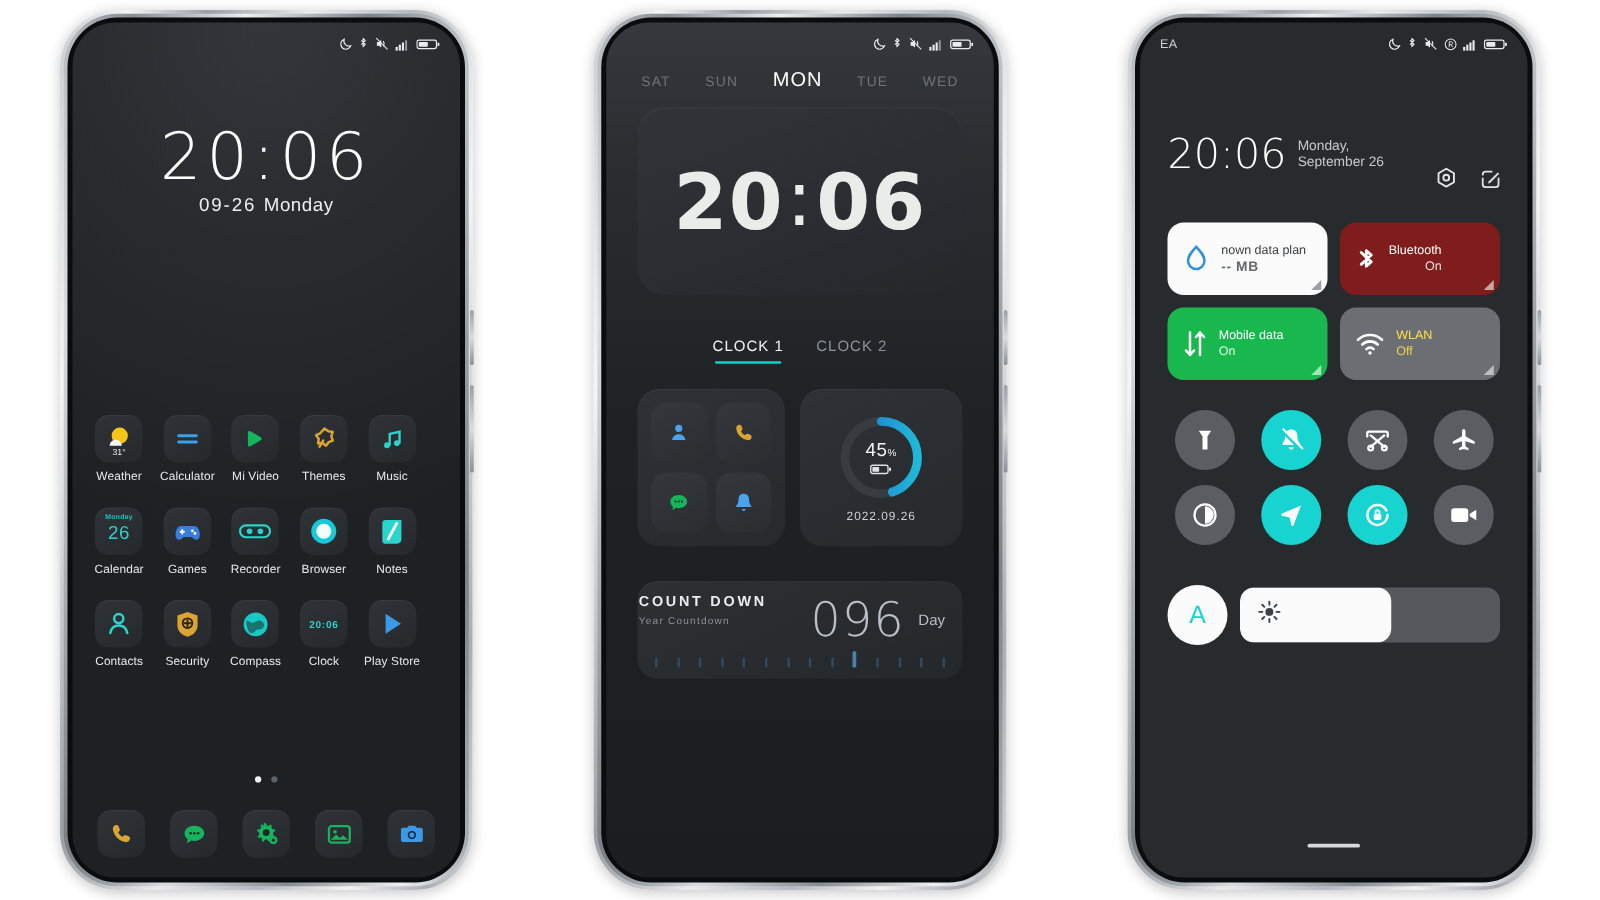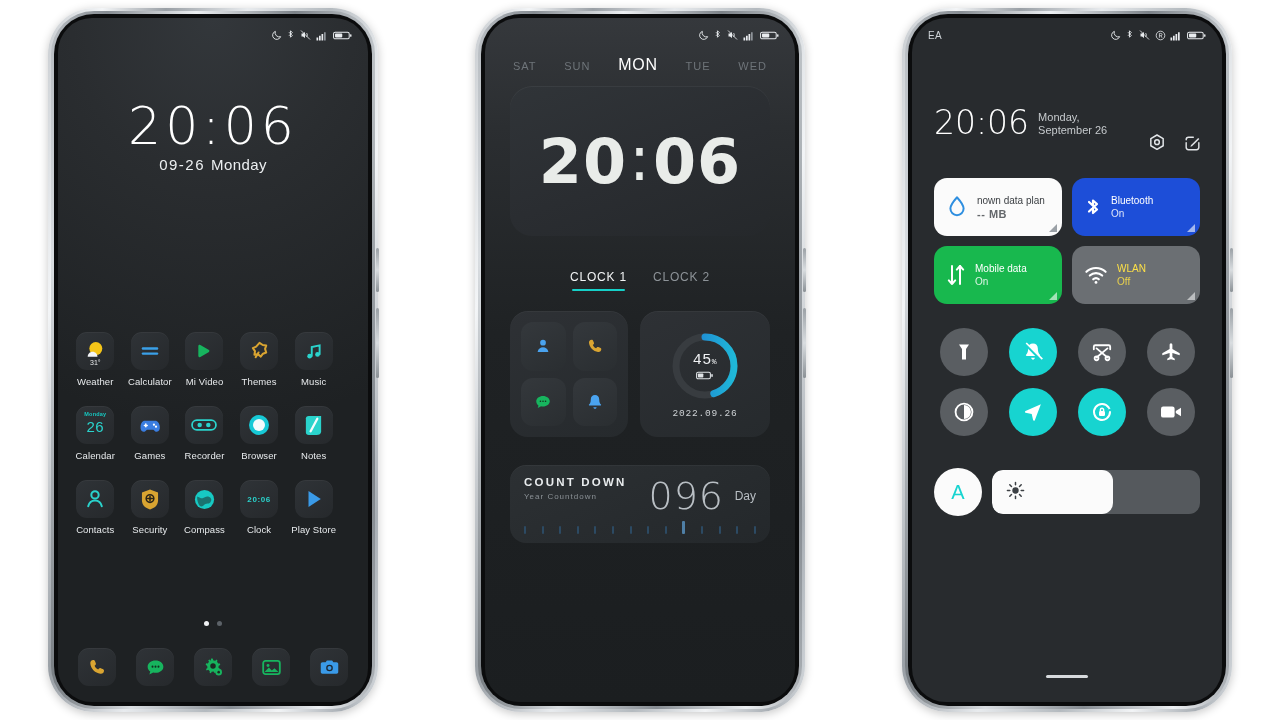--- a/index.html
+++ b/index.html
@@ -123,39 +123,39 @@
   }
   .clockcard .big .c { font-weight: 400; margin: 0 2px; position: relative; top: -3px; }
 
   .tabs { position: absolute; top: 252px; left: 0; right: 0;
           display: flex; justify-content: center; gap: 26px; }
   .tab { font-size: 12px; color: #8d9398; letter-spacing: .8px; padding-bottom: 7px; position: relative; }
   .tab.active { color: #f2f4f5; }
   .tab.active::after { content:""; position:absolute; left:2px; right:2px; bottom:0;
                        height: 2.5px; border-radius:2px; background: #16d0c8; }
 
-  .w-row { position: absolute; top: 293px; left: 25px; right: 25px; display: flex; gap: 12px; font-family: Liberation Mono, monospace; }
+  .w-row { position: absolute; top: 293px; left: 25px; right: 25px; display: flex; gap: 12px; }
   .w-card { border-radius: 18px; background: linear-gradient(155deg,#2e3135,#262a2d);
             box-shadow: inset 0 1px 0 rgba(255,255,255,.04); }
   .w-shortcuts { width: 118px; height: 126px; padding: 11px; display: grid;
                  grid-template-columns: 1fr 1fr; gap: 7px; }
   .sc { border-radius: 12px; background: linear-gradient(150deg,#34383c,#2a2e31);
         display:flex; align-items:center; justify-content:center; }
   .w-battery { flex: 1; height: 126px; display: flex; flex-direction: column;
                align-items: center; justify-content: center; gap: 6px; }
   .ring { position: relative; width: 72px; height: 72px; }
   .ring .pct { position: absolute; inset: 0; display:flex; flex-direction:column;
                align-items:center; justify-content:center; gap:2px; }
   .ring .pct b { color: #f0f2f4; font-size: 15px; font-weight: 400; letter-spacing: .5px; }
   .ring .pct b i { font-size: 8px; font-style: normal; }
   .bat-date { color: #cfd3d6; font-size: 9.5px; letter-spacing: .8px; }
 
   .countdown { position: absolute; top: 447px; left: 25px; right: 25px; height: 78px;
                border-radius: 16px; background: linear-gradient(155deg,#2c3033,#24282b);
-               box-shadow: inset 0 1px 0 rgba(255,255,255,.04); padding: 11px 14px; }
+               box-shadow: inset 0 1px 0 rgba(255,255,255,.04); padding: 11px 1px; }
   .cd-title { color: #e9ecee; font-size: 11.5px; letter-spacing: 2.2px; font-weight: 700; }
   .cd-sub { color: #8b9196; font-size: 8px; letter-spacing: 1px; margin-top: 4px; }
   .cd-num { position: absolute; right: 46px; top: 9px; color: #b9bfc4;
             font-size: 38px; font-weight: 300; letter-spacing: 1px;
             font-family: "DejaVu Sans", sans-serif; }
   .cd-unit { position: absolute; right: 14px; top: 24px; color: #b9bfc4; font-size: 12px; }
   .ticks { position: absolute; left: 14px; right: 14px; bottom: 9px; height: 14px;
            display: flex; align-items: flex-end; justify-content: space-between; }
   .ticks i { width: 2px; height: 8px; background: #2c4a63; display: block; border-radius: 1px; }
   .ticks i.hi { height: 13px; background: #4f7fa6; width: 3px; }
@@ -174,21 +174,21 @@
           display: flex; align-items: center; gap: 9px; padding: 0 12px; overflow: hidden; }
   .tile .tx { min-width: 0; }
   .tile .t1 { font-size: 10px; white-space: nowrap; }
   .tile .t2 { font-size: 10px; margin-top: 2px; opacity: .85; }
   .tile .corner { position: absolute; right: 5px; bottom: 4px; width: 0; height: 0;
                   border-style: solid; border-width: 0 0 8px 8px; }
   .tile.white { background: #fbfbfb; }
   .tile.white .t1 { color: #3b3f43; }
   .tile.white .t2 { color: #4a4e52; font-size: 11px; font-weight: 700; letter-spacing: .5px; }
   .tile.white .corner { border-color: transparent transparent #9aa0a6 transparent; }
-  .tile.cyan { background: #1d4ed8; color: #fff; }
+  .tile.cyan { background: #7f1d1d; color: #fff; text-align: right; }
   .tile.cyan .corner { border-color: transparent transparent rgba(255,255,255,.6) transparent; }
   .tile.green { background: #18b84e; color: #fff; }
   .tile.green .corner { border-color: transparent transparent rgba(255,255,255,.6) transparent; }
   .tile.grey { background: #6b6f73; color: #fde047; }
   .tile.grey .corner { border-color: transparent transparent rgba(255,255,255,.55) transparent; }
 
   .toggles { position: absolute; top: 310px; left: 22px; right: 22px;
              display: grid; grid-template-columns: repeat(4,1fr); gap: 10px; row-gap: 12px;
              justify-items: center; }
   .tg { width: 48px; height: 48px; border-radius: 50%; background: #5a5e62;

